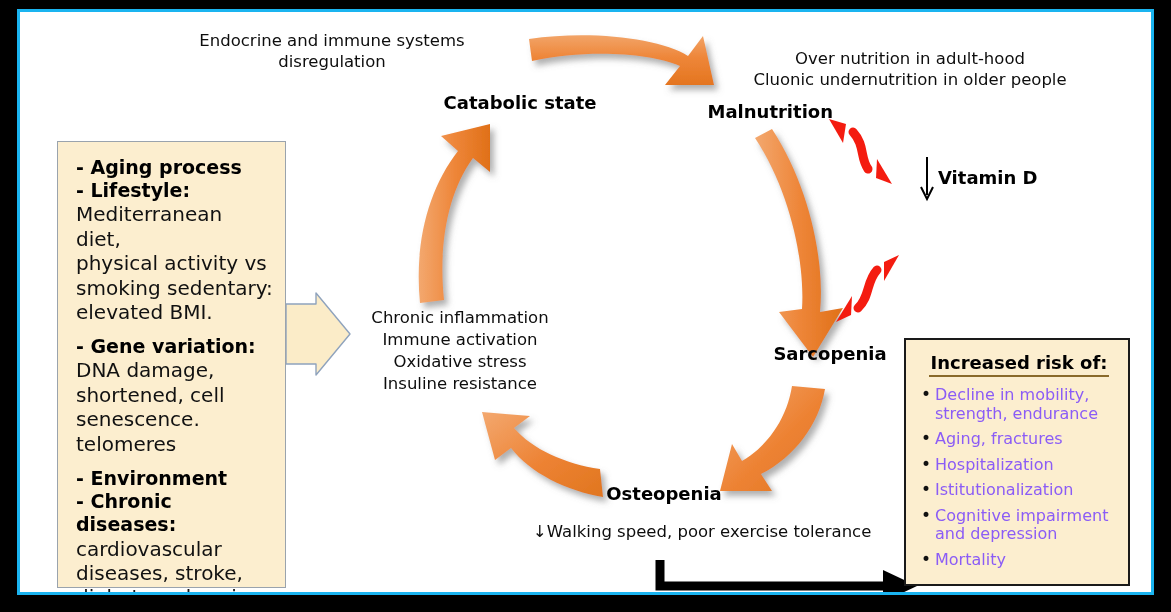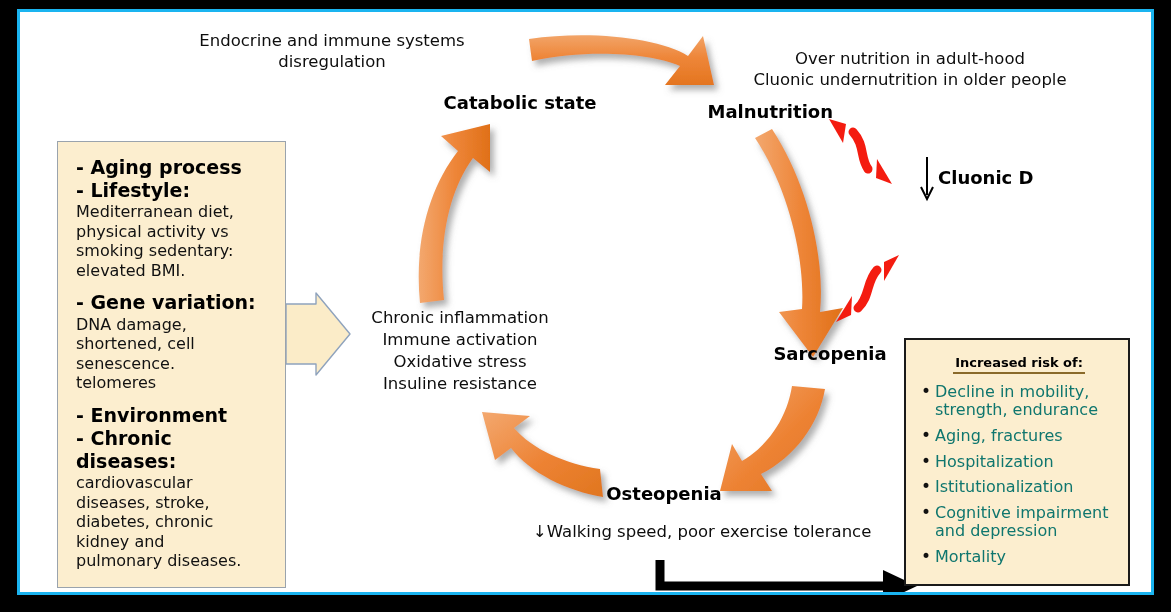--- a/index.html
+++ b/index.html
@@ -55,39 +55,39 @@
     border:2px solid #1a1a1a;
     background:#fceecf;
   }
   .panel-inner{
     padding:14px 12px 10px 18px;
     font-size:16px;
     color:#111;
     line-height:1.22;
   }
   .hdr{font-weight:bold;font-size:19px;color:#000;white-space:pre-line;}
-  .body-txt{font-size:16px;color:#111;line-height:1.22;white-space:pre-line;}
+  .body-txt{font-size:20px;color:#111;line-height:1.22;white-space:pre-line;}
   .gap{height:11px;}
 
   
   .risk-title{
-    font-weight:bold;font-size:13px;color:#000;
+    font-weight:bold;font-size:18px;color:#000;
     text-align:center;
     border-bottom:2px solid #8a6a2a;
     display:inline-block;
     padding:0 2px 1px 2px;
     margin:0 0 9px 0;
   }
   .risk-title-wrap{text-align:center;}
   .risk-list{list-style:none;margin:0;padding:0;}
   .risk-list li{
     position:relative;
     padding-left:15px;
     font-size:16px;
-    color:#0f766e;
+    color:#8b5cf6;
     line-height:1.16;
     margin-bottom:7px;
     white-space:pre-line;
   }
   .risk-list li:before{
     content:"\2022";
     position:absolute;left:1px;top:-1px;
     font-size:17px;color:#111;
   }
 
@@ -189,21 +189,21 @@
     <div class="abs plain" style="left:167px;top:18px;width:290px;text-align:center;">Endocrine and immune systems
 disregulation</div>
 
     <div class="abs bold" style="left:400px;top:80px;width:200px;text-align:center;">Catabolic state</div>
 
     <div class="abs plain" style="left:715px;top:36px;width:350px;text-align:center;">Over nutrition in adult-hood
 Cluonic undernutrition in older people</div>
 
     <div class="abs bold" style="left:663px;top:89px;width:150px;text-align:right;">Malnutrition</div>
 
-    <div class="abs bold" style="left:918px;top:155px;">Cluonic D</div>
+    <div class="abs bold" style="left:918px;top:155px;">Vitamin D</div>
 
     <div class="abs bold" style="left:740px;top:331px;width:140px;text-align:center;">Sarcopenia</div>
 
     <div class="abs bold" style="left:564px;top:471px;width:160px;text-align:center;">Osteopenia</div>
 
     <div class="abs plain" style="left:513px;top:509px;">↓Walking speed, poor exercise tolerance</div>
 
     <div class="abs plain" style="left:325px;top:295px;width:230px;text-align:center;line-height:1.33;">Chronic inflammation
 Immune activation
 Oxidative stress

